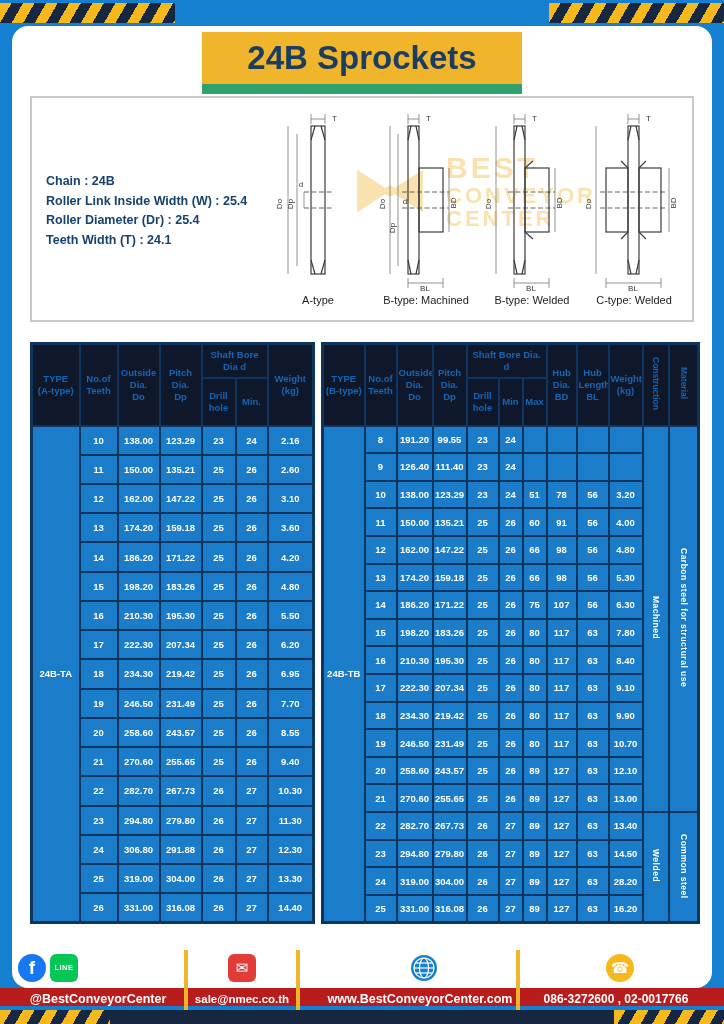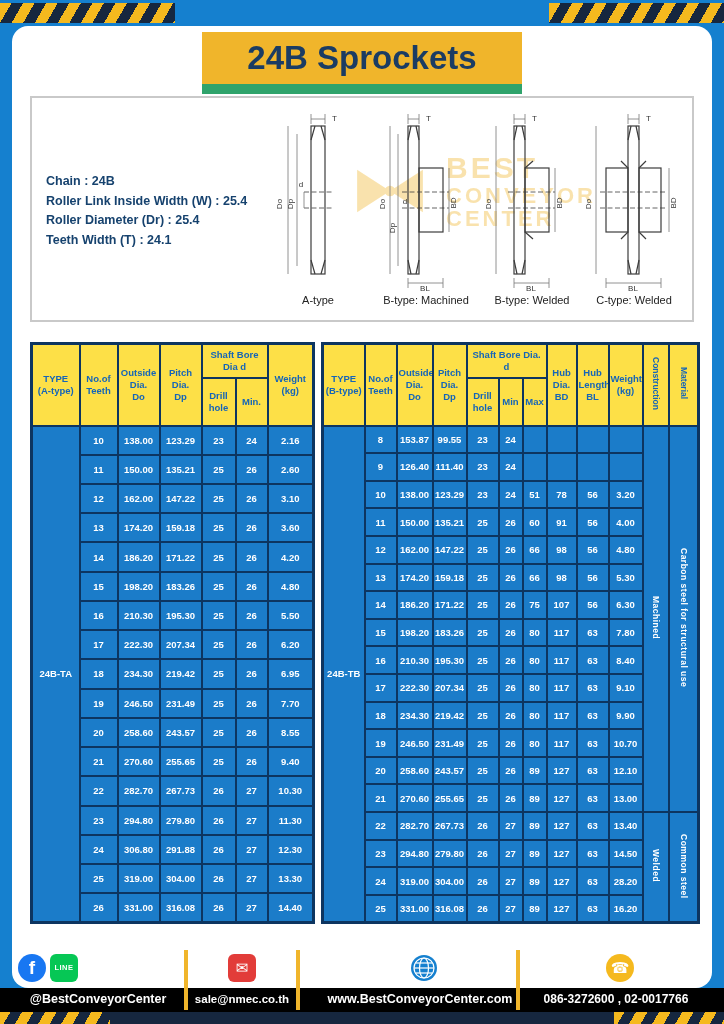--- a/index.html
+++ b/index.html
@@ -35,42 +35,42 @@
   .fig .dim line { stroke:#777; stroke-width:.8; }
   .fig text { font-size:8px; fill:#333; }
   .fig-label { margin-top:2px; text-align:center; font-size:11px; color:#222; }
   .fig-a { left:236px; } .fig-bm { left:344px; } .fig-bw { left:450px; } .fig-c { left:552px; }
 
   .tables { position:absolute; left:18px; top:316px; width:664px; display:flex; gap:6px; }
   table.tbl { border-collapse:collapse; table-layout:fixed; height:582px; flex:0 0 auto;
     border:3px solid #0d3560; }
   .tbl-a { width:282px; } .tbl-b { width:376px; }
   .tbl th, .tbl td { border:2px solid #0d3560; text-align:center; vertical-align:middle; padding:1px; overflow:hidden; }
-  .tbl th { background:#fde047; color:#1565b8; font-weight:bold; font-size:9.5px;
+  .tbl th { background:#0f172a; color:#1565b8; font-weight:bold; font-size:9.5px;
     white-space:pre-line; line-height:1.25; }
   .tbl td { background:#1b7cc9; color:#fff; font-weight:bold; font-size:9.5px; }
   .tbl thead tr:nth-child(1) { height:34px; }
   .tbl thead tr:nth-child(2) { height:48px; }
   .tbl-a tbody td { height:29px; }
   .tbl-b tbody td { height:27px; }
   .type-cell { font-size:10.5px; }
   .vtext { writing-mode:vertical-rl; display:inline-block; line-height:1; }
   th .vtext { font-size:8.5px; }
   td .vtext { font-size:8.5px; letter-spacing:.5px; }
 
   
   .icon { position:absolute; top:954px; width:28px; height:28px; z-index:3; text-align:center; line-height:28px; }
   .icon-fb { left:18px; border-radius:50%; background:#1877f2; color:#fff; font-weight:bold; font-size:19px; }
   .icon-line { left:50px; border-radius:6px; background:#06c755; color:#fff; font-weight:bold; font-size:7.5px; letter-spacing:.5px; }
   .icon-mail { left:228px; border-radius:6px; background:#e23c39; color:#fff; font-size:15px; }
   .icon-globe { left:410px; }
   .icon-phone { left:606px; border-radius:50%; background:#f5b91e; color:#fff; font-size:15px; }
   .footer-sep { position:absolute; width:4px; background:#f0b52b; top:950px; height:60px; z-index:4; }
   .sep1 { left:184px; } .sep2 { left:296px; } .sep3 { left:516px; }
-  .footer-bar { position:absolute; left:0; top:988px; width:724px; height:24px; background:#000000; z-index:2; }
+  .footer-bar { position:absolute; left:0; top:988px; width:724px; height:18px; background:#b91c1c; z-index:2; }
   .fbar-item { position:absolute; top:0; height:22px; line-height:22px; text-align:center;
     color:#fff; font-weight:bold; font-size:12.5px; white-space:nowrap; }
   .fb1 { left:12px; width:172px; } .fb2 { left:188px; width:108px; font-size:11.5px; }
   .fb3 { left:312px; width:216px; } .fb4 { left:520px; width:192px; font-size:12px; }
   .bottombar { position:absolute; left:0; top:1010px; width:724px; height:14px; background:#16273f; }
   .hz-bl { left:0; top:0; width:110px; height:14px; }
   .hz-br { right:0; top:0; width:110px; height:14px; }
 </style>
 </head>
 <body>
@@ -457,21 +457,21 @@
           <tr>
             <th>Drill hole</th>
             <th>Min</th>
             <th>Max</th>
           </tr>
         </thead>
         <tbody id="tbody-b">
             <tr>
               <td rowspan="18" class="type-cell">24B-TB</td>
               <td>8</td>
-              <td>153.87</td>
+              <td>191.20</td>
               <td>99.55</td>
               <td>23</td>
               <td>24</td>
               <td></td>
               <td></td>
               <td></td>
               <td></td>
               <td rowspan="14"><span class="vtext">Machined</span></td>
               <td rowspan="14"><span class="vtext">Carbon steel for structural use</span></td>
             </tr>

